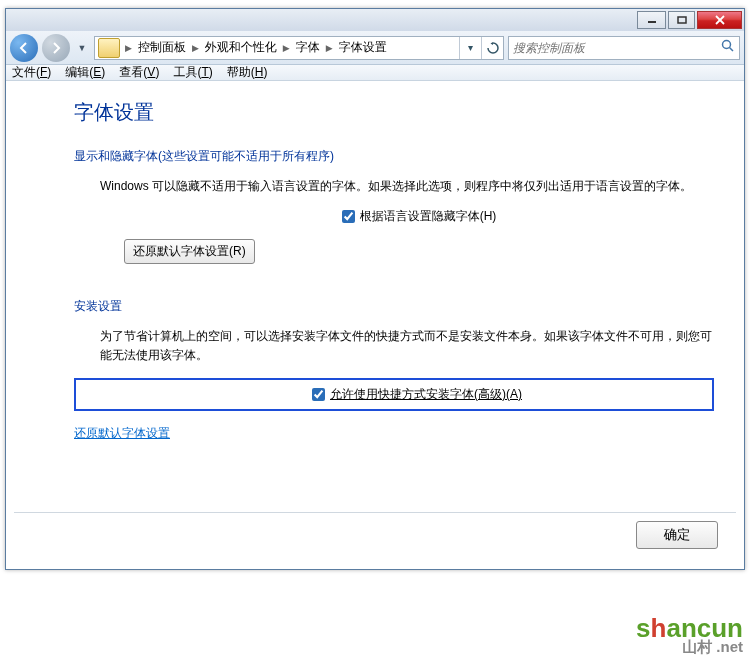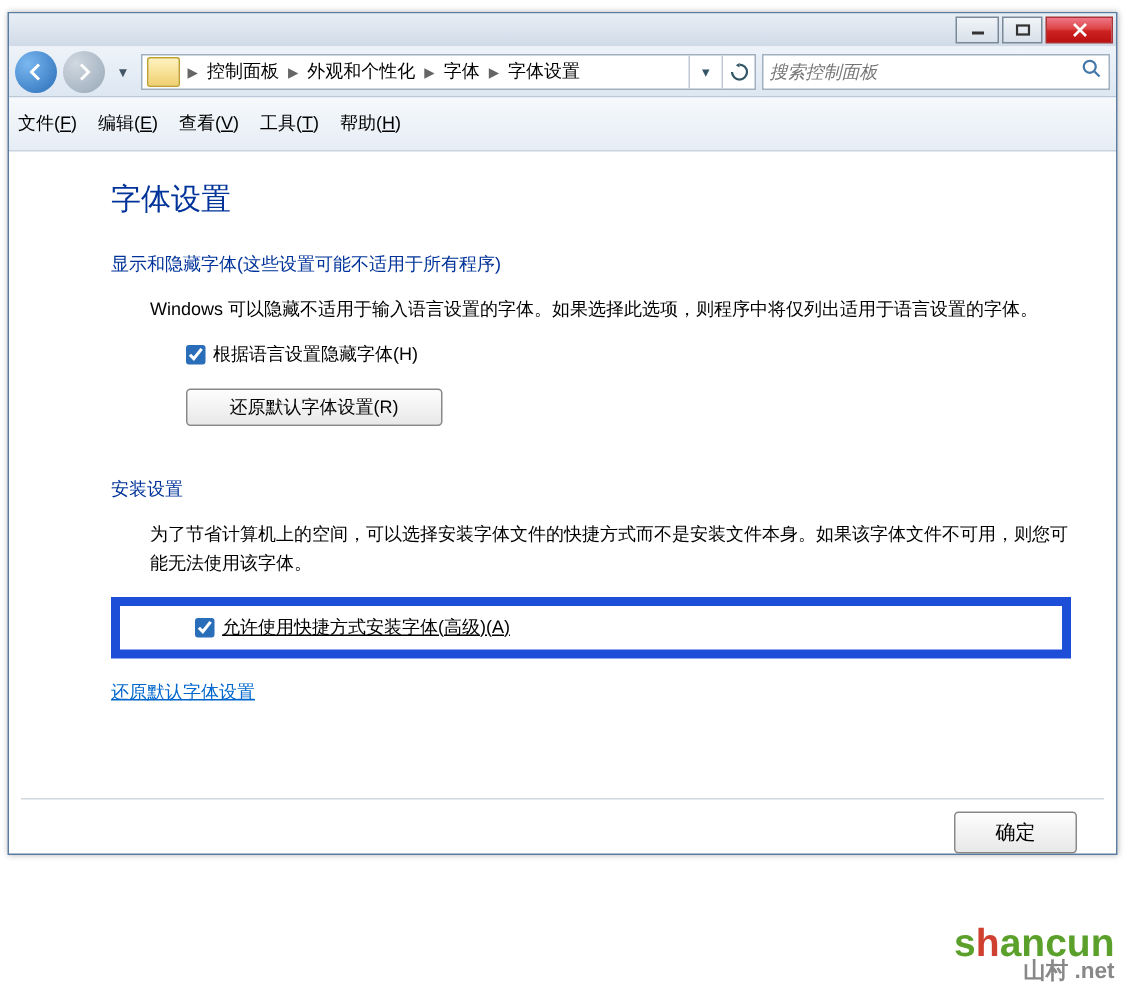--- a/index.html
+++ b/index.html
@@ -21,33 +21,33 @@
 .folder-icon { width: 22px; height: 20px; background: linear-gradient(#fff2c0, #f0d070); margin: 0 3px; border: 1px solid #c0a030; border-radius: 2px; }
 .crumb { padding: 0 4px; color: #000; }
 .crumb-sep { color: #666; padding: 0 2px; font-size: 9px; }
 .addr-actions { margin-left: auto; display: flex; }
 .addr-act { width: 22px; height: 22px; border-left: 1px solid #c0cad6; display: flex; align-items: center; justify-content: center; color: #356; font-size: 10px; }
 
 .searchbar { width: 232px; height: 24px; background: #fff; border: 1px solid #a0b0c0; display: flex; align-items: center; padding: 0 4px; }
 .searchbar input { border: none; flex: 1; font-size: 12px; color: #888; font-style: italic; outline: none; }
 .search-icon { color: #47a; font-size: 12px; }
 
-.menubar { height: 36px; background: linear-gradient(#f6f9fc, #e6edf5); border-bottom: 1px solid #c8d4e0; display: flex; align-items: center; padding: 0 6px; gap: 14px; }
+.menubar { height: 16px; background: linear-gradient(#f6f9fc, #e6edf5); border-bottom: 1px solid #c8d4e0; display: flex; align-items: center; padding: 0 6px; gap: 14px; }
 .menu-item { color: #000; }
 .menu-item u { text-decoration: underline; }
 
 .content { padding: 18px 30px 60px 68px; position: relative; height: calc(100% - 22px - 34px - 24px); }
 .page-title { font-size: 20px; color: #003399; font-weight: normal; margin-bottom: 22px; }
 .section-header { font-size: 12px; color: #003399; margin-bottom: 12px; }
 .body-text { font-size: 12px; color: #000; line-height: 1.6; margin-bottom: 12px; padding-left: 26px; }
-.checkbox-row { padding-left: 50px; margin-bottom: 14px; display: flex; align-items: center; gap: 5px; }
+.checkbox-row { padding-left: 50px; margin-bottom: 14px; display: flex; align-items: center; gap: 5px; justify-content: center; }
 .checkbox-row input { width: 13px; height: 13px; accent-color: #2a6db8; }
-.btn { padding: 3px 28px; border: 1px solid #888; background: linear-gradient(#fdfdfd, #e8e8e8); border-radius: 3px; font-size: 12px; margin-left: 50px; }
+.btn { padding: 3px 8px; border: 1px solid #888; background: linear-gradient(#fdfdfd, #e8e8e8); border-radius: 3px; font-size: 12px; margin-left: 50px; }
 .help-link { color: #0066cc; text-decoration: underline; margin-top: 14px; display: inline-block; padding-left: 0; }
-.highlight-box { border: 6px solid #1d4ed8; padding: 6px 4px 4px 0; }
+.highlight-box { border: 2px solid #1d4ed8; padding: 6px 4px 4px 0; }
 .ok-btn { position: absolute; right: 26px; bottom: 12px; width: 82px; padding: 4px 0; border: 1px solid #888; background: linear-gradient(#fdfdfd, #e8e8e8); border-radius: 3px; text-align: center; }
 .sep-line { border-top: 1px solid #d0d8e0; margin: 10px 0 0 0; position: absolute; left: 8px; right: 8px; bottom: 48px; }
 
 .watermark { position: absolute; right: 8px; bottom: 1px; font-family: Arial; font-weight: bold; font-size: 26px; }
 .watermark .g { color: #5aa02a; } .watermark .r { color: #d04030; } .watermark .s { font-size: 15px; color: #888; display: block; text-align: right; margin-top: -6px; }
 </style>
 </head>
 <body>
 
 <div class="window">

